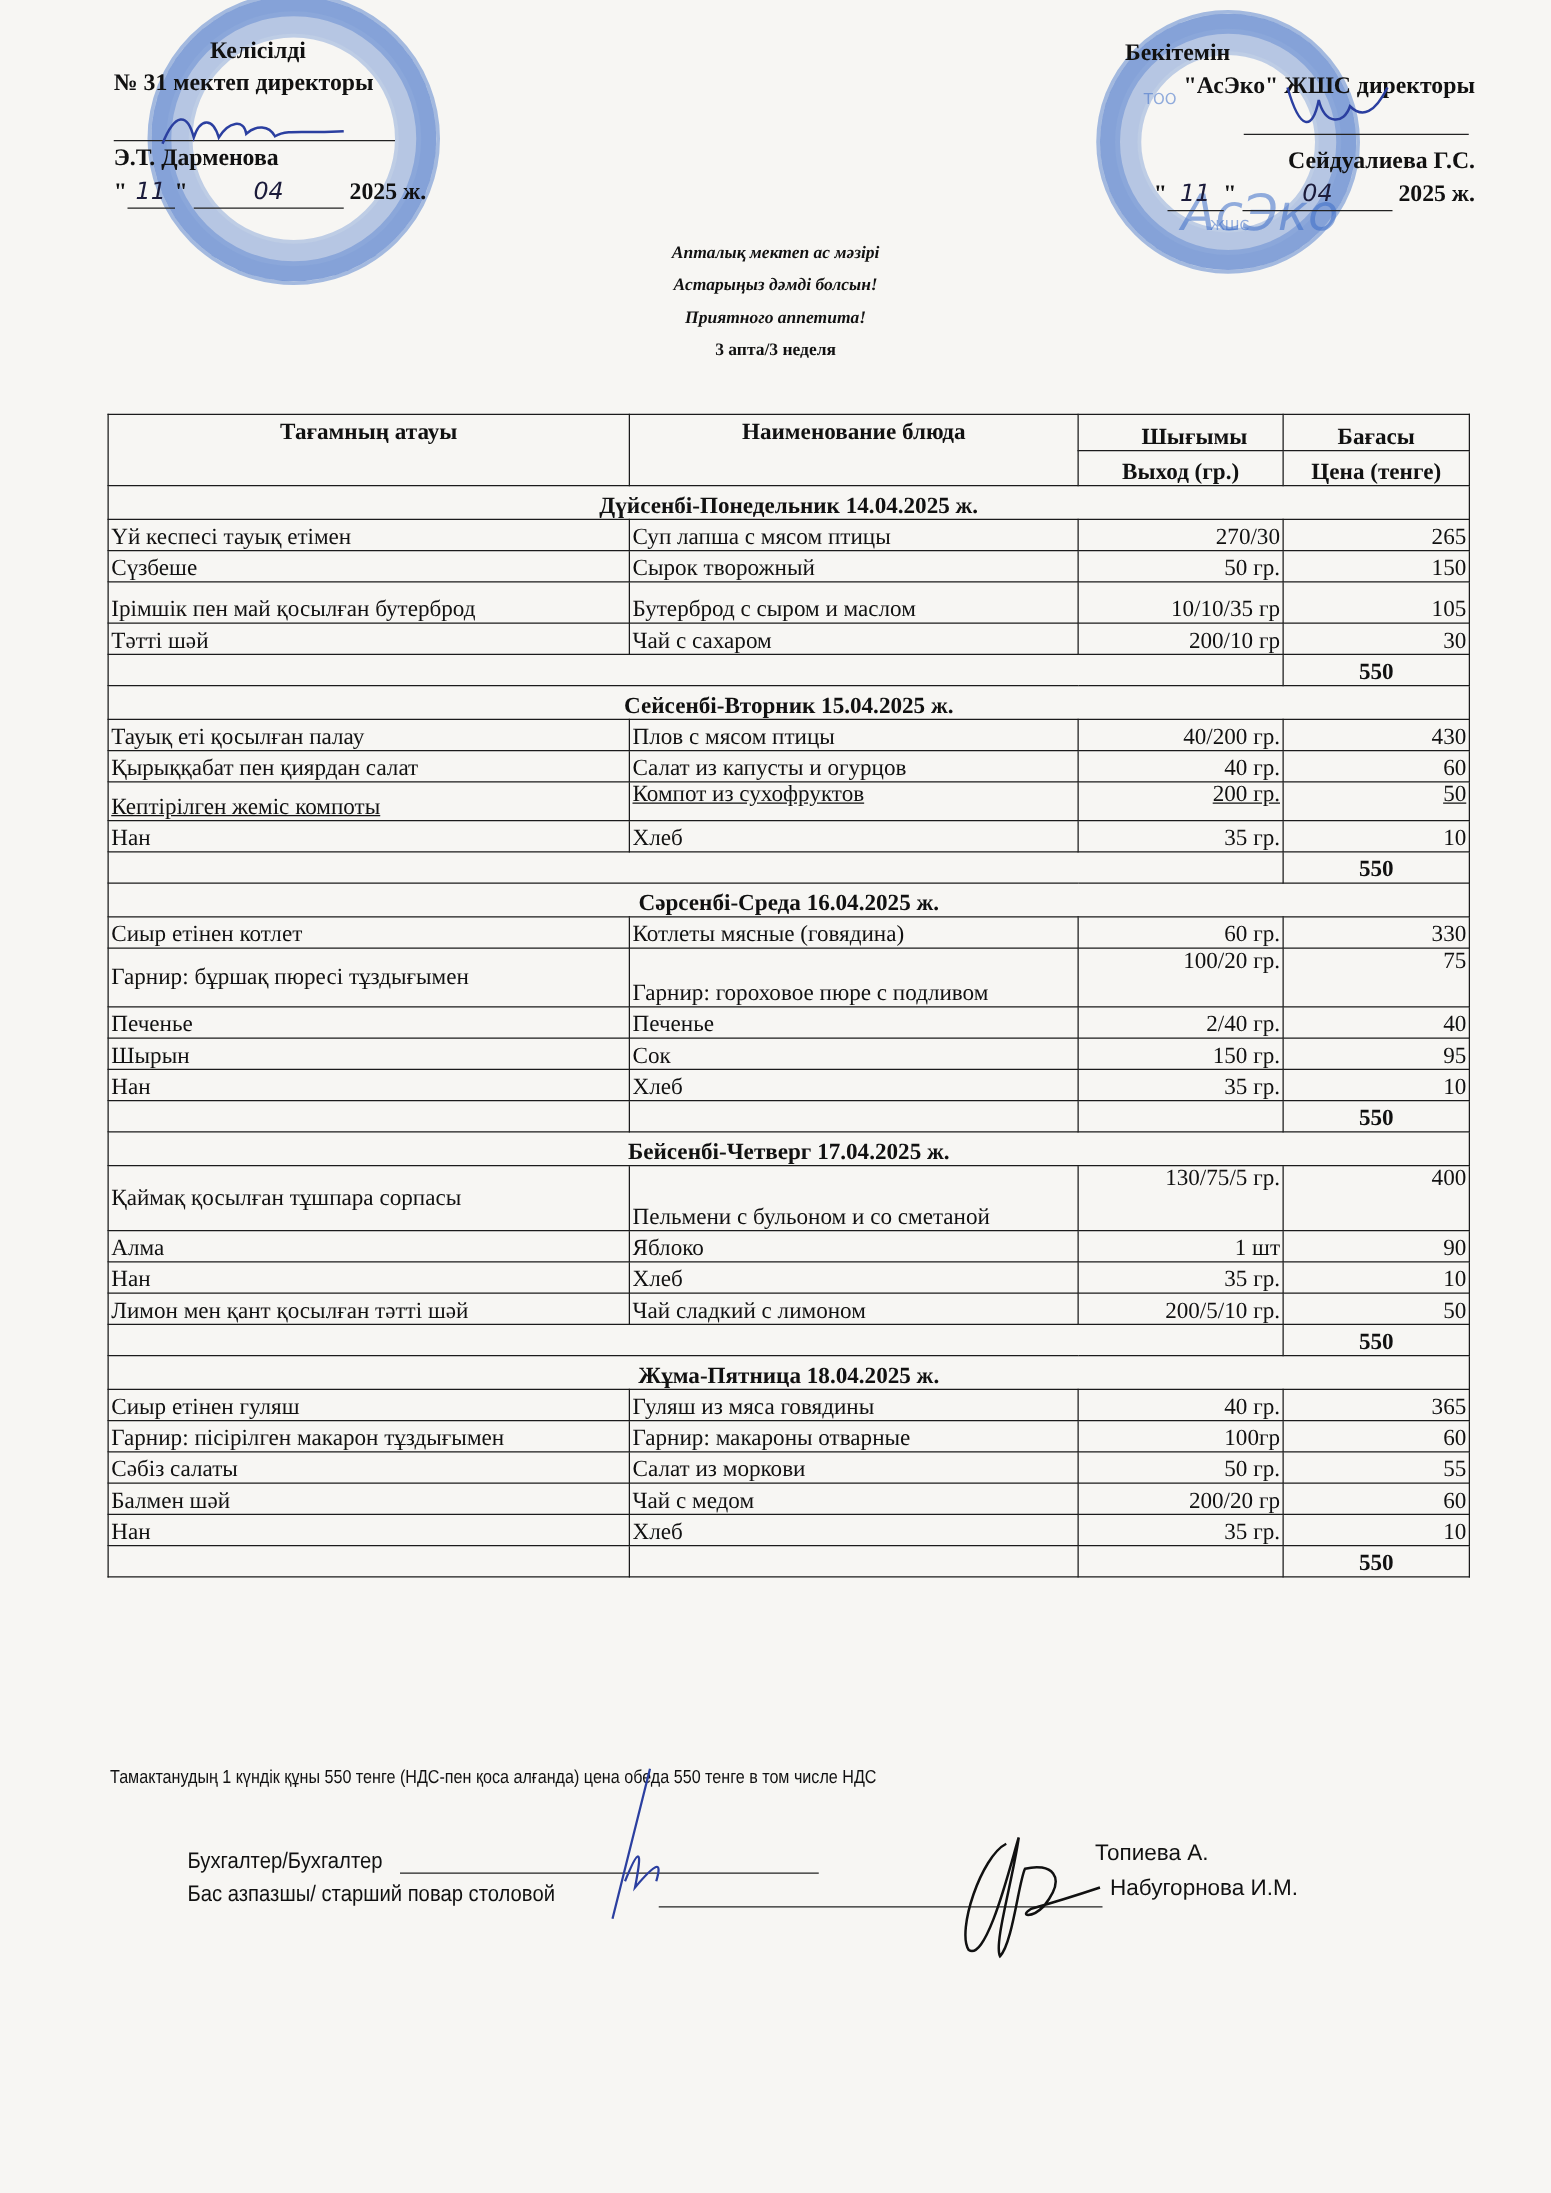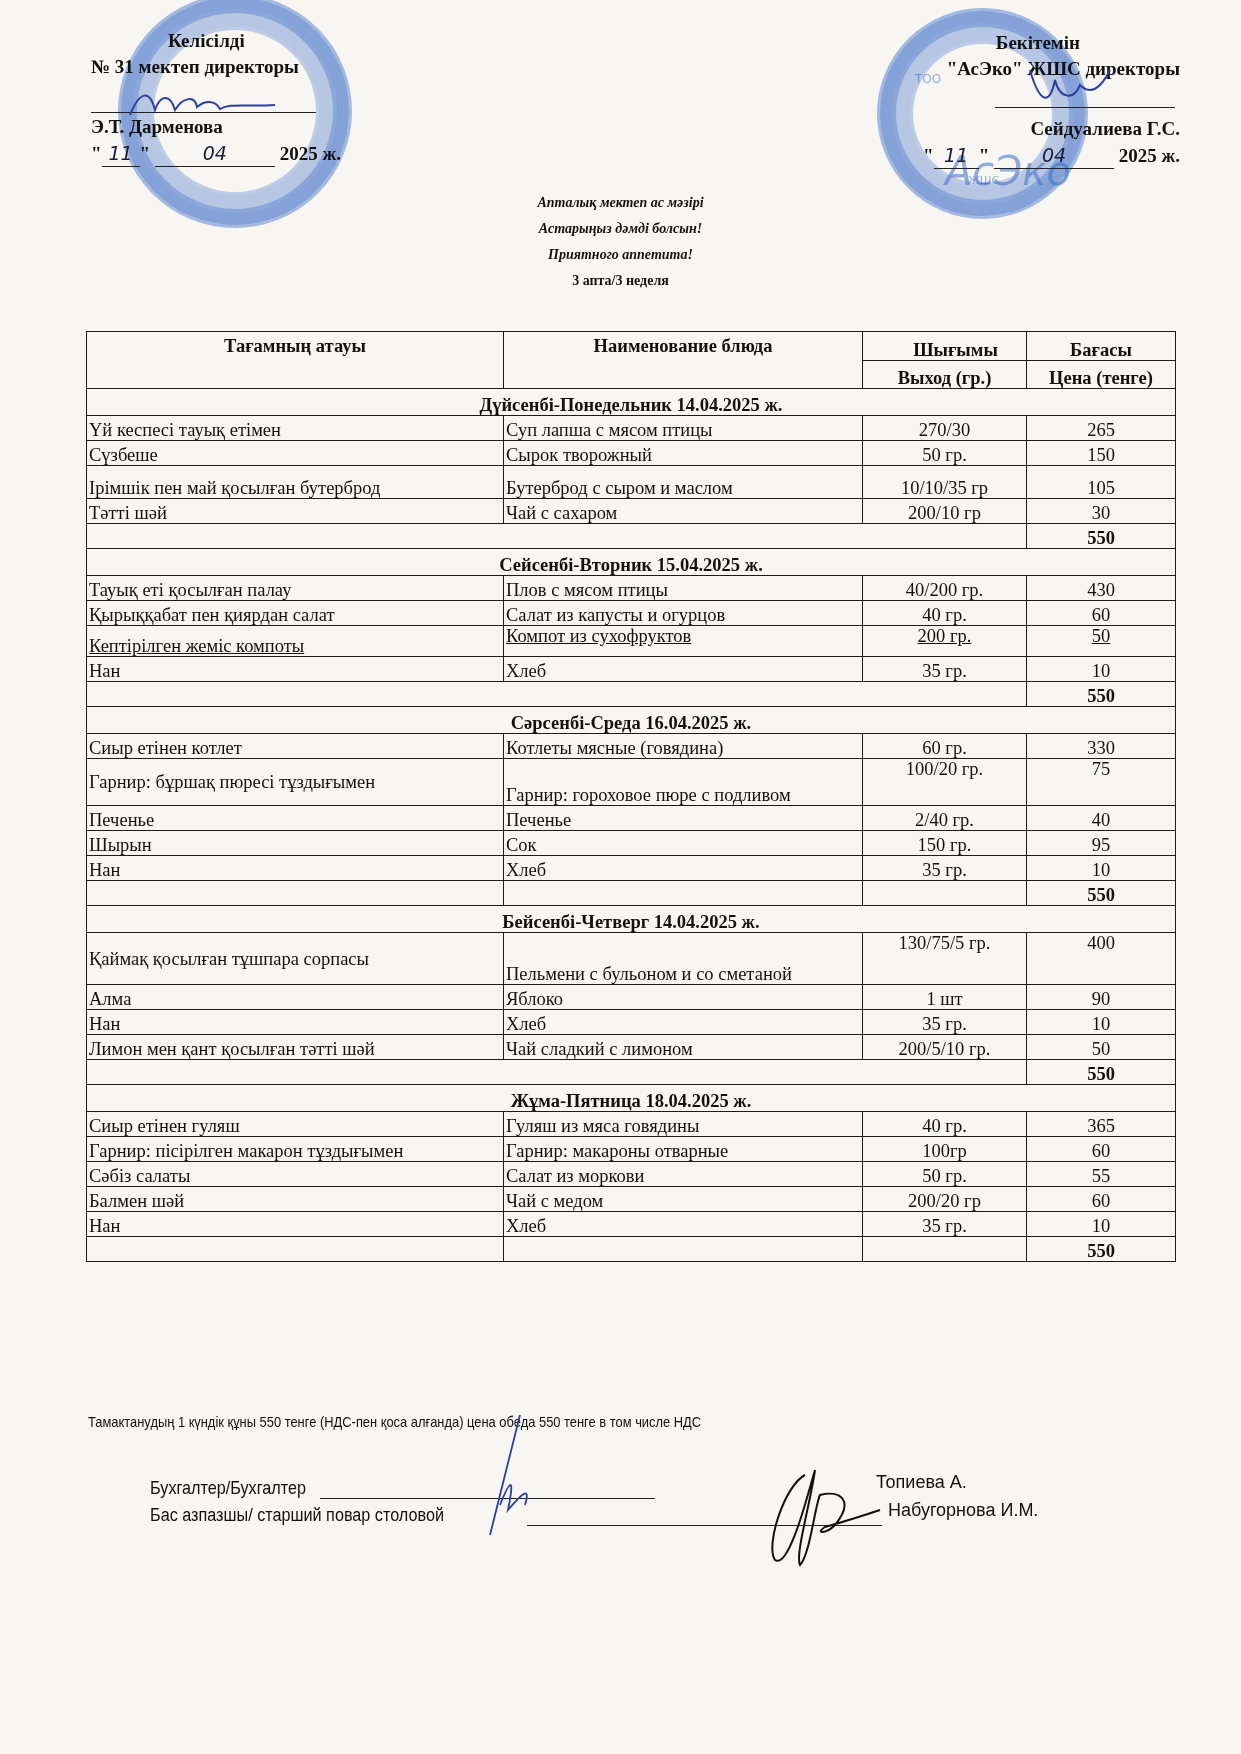--- a/index.html
+++ b/index.html
@@ -24,21 +24,21 @@
   table.menu {
     position: absolute; left: 86px; top: 331px; width: 1089px;
     border-collapse: collapse; table-layout: fixed;
     font-size: 18.5px; line-height: 20px;
   }
   table.menu td, table.menu th {
     border: 1.5px solid #1b1b1b; padding: 0 2px; vertical-align: bottom;
     overflow: hidden; white-space: nowrap;
   }
   table.menu th { font-weight: bold; text-align: center; }
-  .c { text-align: center; margin-top: 37px; }
+  .c { text-align: right; margin-top: 37px; }
   .day td { text-align: center; font-weight: bold; height: 26px; }
   .row td { height: 24px; }
   .row.tall td { height: 46px; }
   .row td.top { vertical-align: top; }
   .total td { height: 24px; }
   .total .sum { text-align: center; font-weight: bold; }
 
   .footer { position:absolute; font-family: "Liberation Sans", sans-serif; font-size: 15px; transform-origin: left top; }
   .sig { position:absolute; font-family: "Liberation Sans", sans-serif; font-size: 18px; }
   .scribble { position:absolute; }
@@ -61,21 +61,21 @@
 <div class="sign-line" style="left:91px; top:112px; width:225px;"></div>
 <svg class="scribble" style="left:125px; top:85px;" width="160" height="35" viewBox="0 0 160 35">
   <path d="M5,30 C15,5 25,5 30,25 C35,10 45,8 50,25 C58,12 70,10 72,22 C80,15 90,15 95,24 C105,18 120,22 150,20" fill="none" stroke="#2b3fa0" stroke-width="2"></path>
 </svg>
 
 <div class="stamp" style="left:877px; top:8px; width:205px; height:205px;"></div>
 <div class="stamp-text" style="left:915px; top:72px; font-size:12px;">ТОО</div>
 <div class="stamp-text" style="left:945px; top:112px; font-size:40px; font-style:italic;margin-top:36px;">АсЭко</div>
 <div class="stamp-text" style="left:968px; top:174px; font-size:11px;">ЖШС</div>
 <div class="abs hdr-block" style="left:900px; top:30px; width:280px; text-align:right;">
-  <div style="padding-right:100px; text-align:right;">Бекітемін</div>
+  <div style="padding-right:100px; text-align:left;">Бекітемін</div>
   <div style="white-space:nowrap; margin-left:-30px;">"АсЭко" ЖШС директоры</div>
   <div style="height:34px;"></div>
   <div>Сейдуалиева Г.С.</div>
   <div style="white-space:nowrap;">
     <span>"</span><span style="font-family:'DejaVu Sans',sans-serif; font-style:italic; font-weight:normal; color:#1b1b3a; display:inline-block; width:45px; border-bottom:1.5px solid #222; text-align:center;">11</span><span>"</span>
     <span style="font-family:'DejaVu Sans',sans-serif; font-style:italic; font-weight:normal; color:#1b1b3a; display:inline-block; width:120px; border-bottom:1.5px solid #222; text-align:center;">04</span>
     <span>2025 ж.</span>
   </div>
 </div>
 <div class="sign-line" style="left:995px; top:107px; width:180px;"></div>
@@ -211,21 +211,21 @@
       </tr>
     <tr class="total">
         <td></td>
         <td></td>
         <td></td>
         <td class="sum">550</td>
       </tr>
   </tbody>
   <tbody>
     <tr class="day">
-        <td colspan="4">Бейсенбі-Четверг 14.04.2025 ж.</td>
+        <td colspan="4">Бейсенбі-Четверг 17.04.2025 ж.</td>
       </tr>
     <tr class="row" style="height:52px;">
         <td style="vertical-align:middle;">Қаймақ қосылған тұшпара сорпасы</td>
         <td>Пельмени с бульоном и со сметаной</td>
         <td class="c top">130/75/5 гр.</td>
         <td class="c top">400</td>
       </tr>
     <tr class="row">
         <td>Алма</td>
         <td>Яблоко</td>

